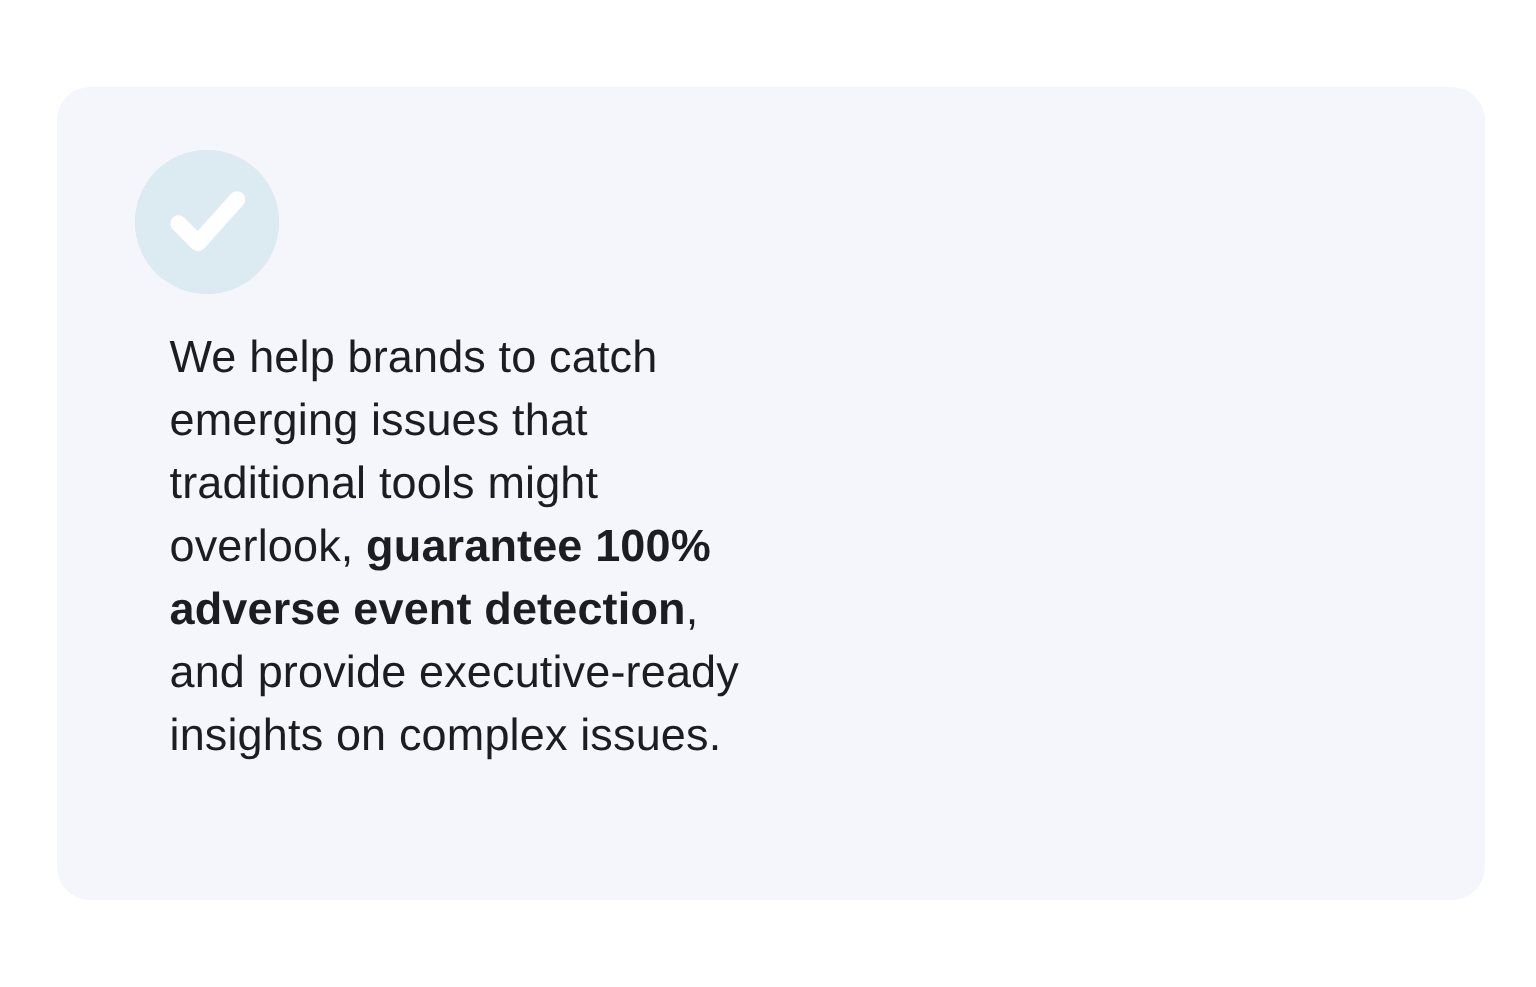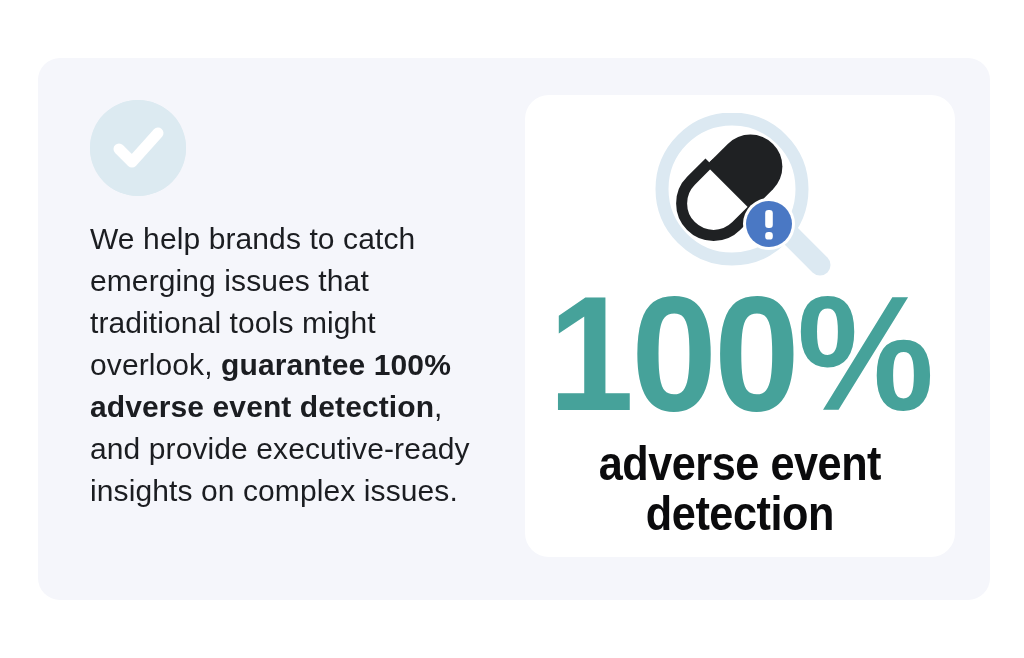--- a/index.html
+++ b/index.html
@@ -54,20 +54,21 @@
 
   #body-copy {
     margin-top: 22px;
     width: 400px;
     font-family: "Liberation Sans", sans-serif;
     font-size: 30px;
     line-height: 42px;
     color: #1b1d21;
     letter-spacing: 0.1px;
     font-weight: 400;
+    margin-left: 23px;
   }
   #body-copy b {
     font-weight: 700;
   }
 
   
   #stat-card {
     position: absolute;
     left: 487px;  
     top: 37px;    
@@ -122,48 +123,15 @@
         <svg width="96" height="96" viewBox="0 0 96 96" aria-hidden="true">
           <circle cx="48" cy="48" r="48" fill="#dceaf1"></circle>
           <path d="M29 49 L42 62 L68 33" fill="none" stroke="#ffffff" stroke-width="11" stroke-linecap="round" stroke-linejoin="round"></path>
         </svg>
       </div>
 
       <p id="body-copy"><span>We help brands to catch emerging issues that traditional tools might overlook, </span><b>guarantee 100% adverse event detection</b><span>, and provide executive-ready insights on complex issues.</span></p>
 
     </div>
 
-    <div id="stat-card">
-
-      <div id="stat-icon">
-        <svg width="200" height="172" viewBox="0 0 200 172" aria-hidden="true">
-
-          <line x1="148" y1="120" x2="180" y2="152" stroke="#dce9f2" stroke-width="21" stroke-linecap="round"></line>
-
-          <circle cx="92" cy="76" r="70" fill="none" stroke="#dce9f2" stroke-width="13"></circle>
-
-          <g transform="rotate(-45 92 72)">
-
-            <path d="M92 40 h26 a32 32 0 0 1 0 64 h-26 z" fill="#1f2123"></path>
-
-            <path d="M92 40 h-26 a32 32 0 0 0 0 64 h26" fill="none" stroke="#1f2123" stroke-width="11"></path>
-
-            <line x1="92" y1="40" x2="92" y2="104" stroke="#1f2123" stroke-width="9"></line>
-          </g>
-
-          <circle cx="129" cy="111" r="26" fill="#ffffff"></circle>
-          <circle cx="129" cy="111" r="23" fill="#4a78c4"></circle>
-          <rect x="125.2" y="97" width="7.6" height="18" rx="3.2" fill="#ffffff"></rect>
-          <rect x="125.2" y="119" width="7.6" height="7.6" rx="3.2" fill="#ffffff"></rect>
-        </svg>
-      </div>
-
-      <div id="stat-number">100%</div>
-
-      <div id="stat-caption">
-        <div>adverse event</div>
-        <div>detection</div>
-      </div>
-
-    </div>
 
   </div>
 </div>
 
 </body></html>

